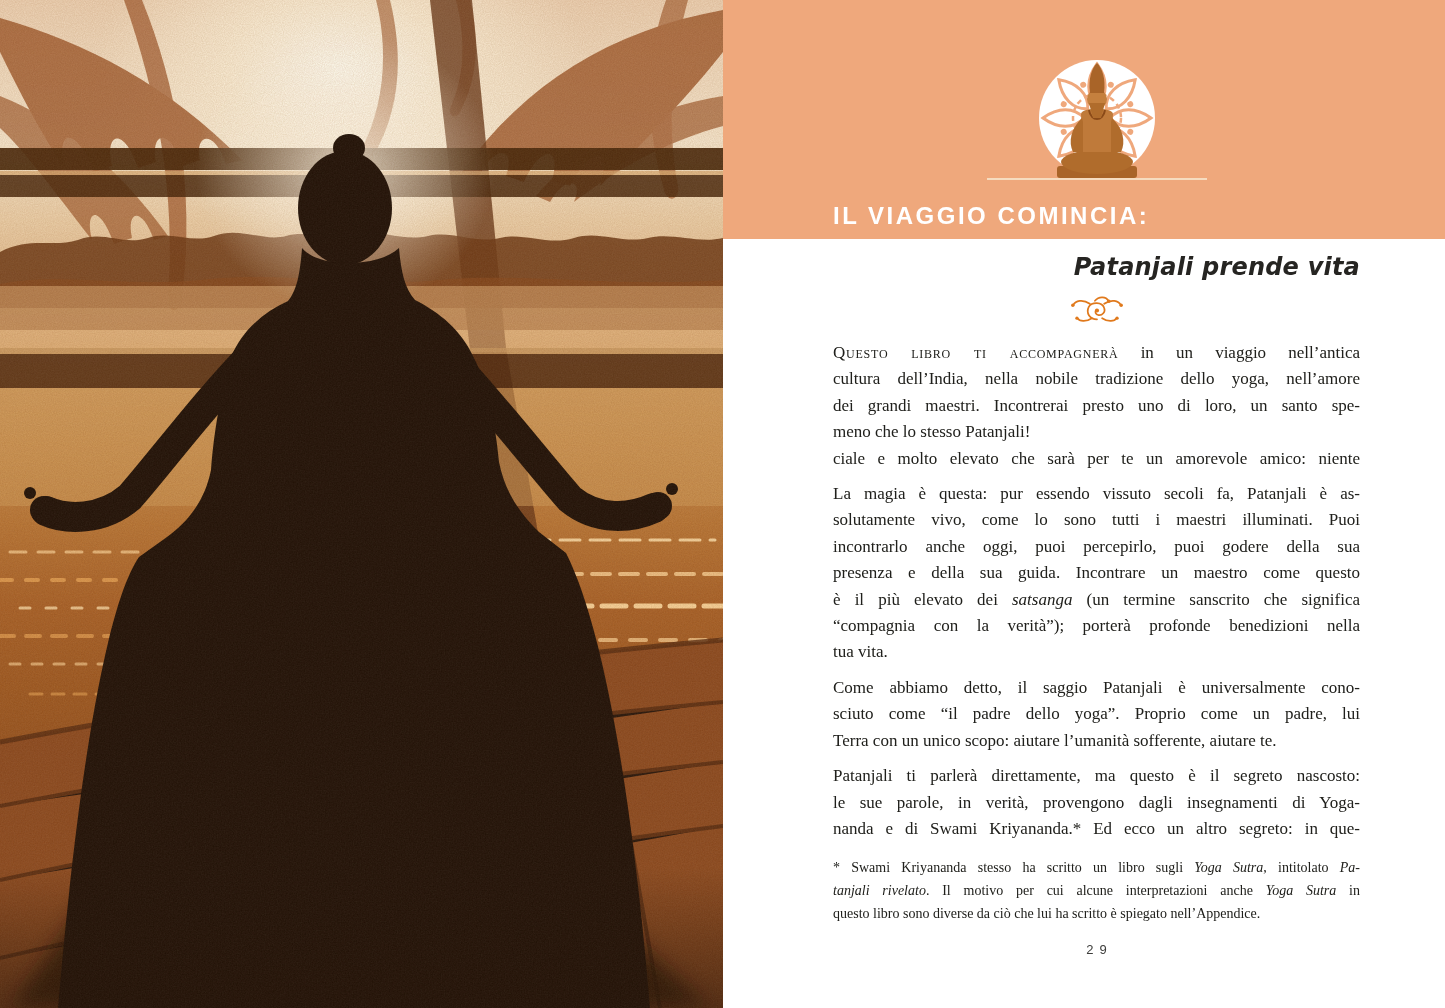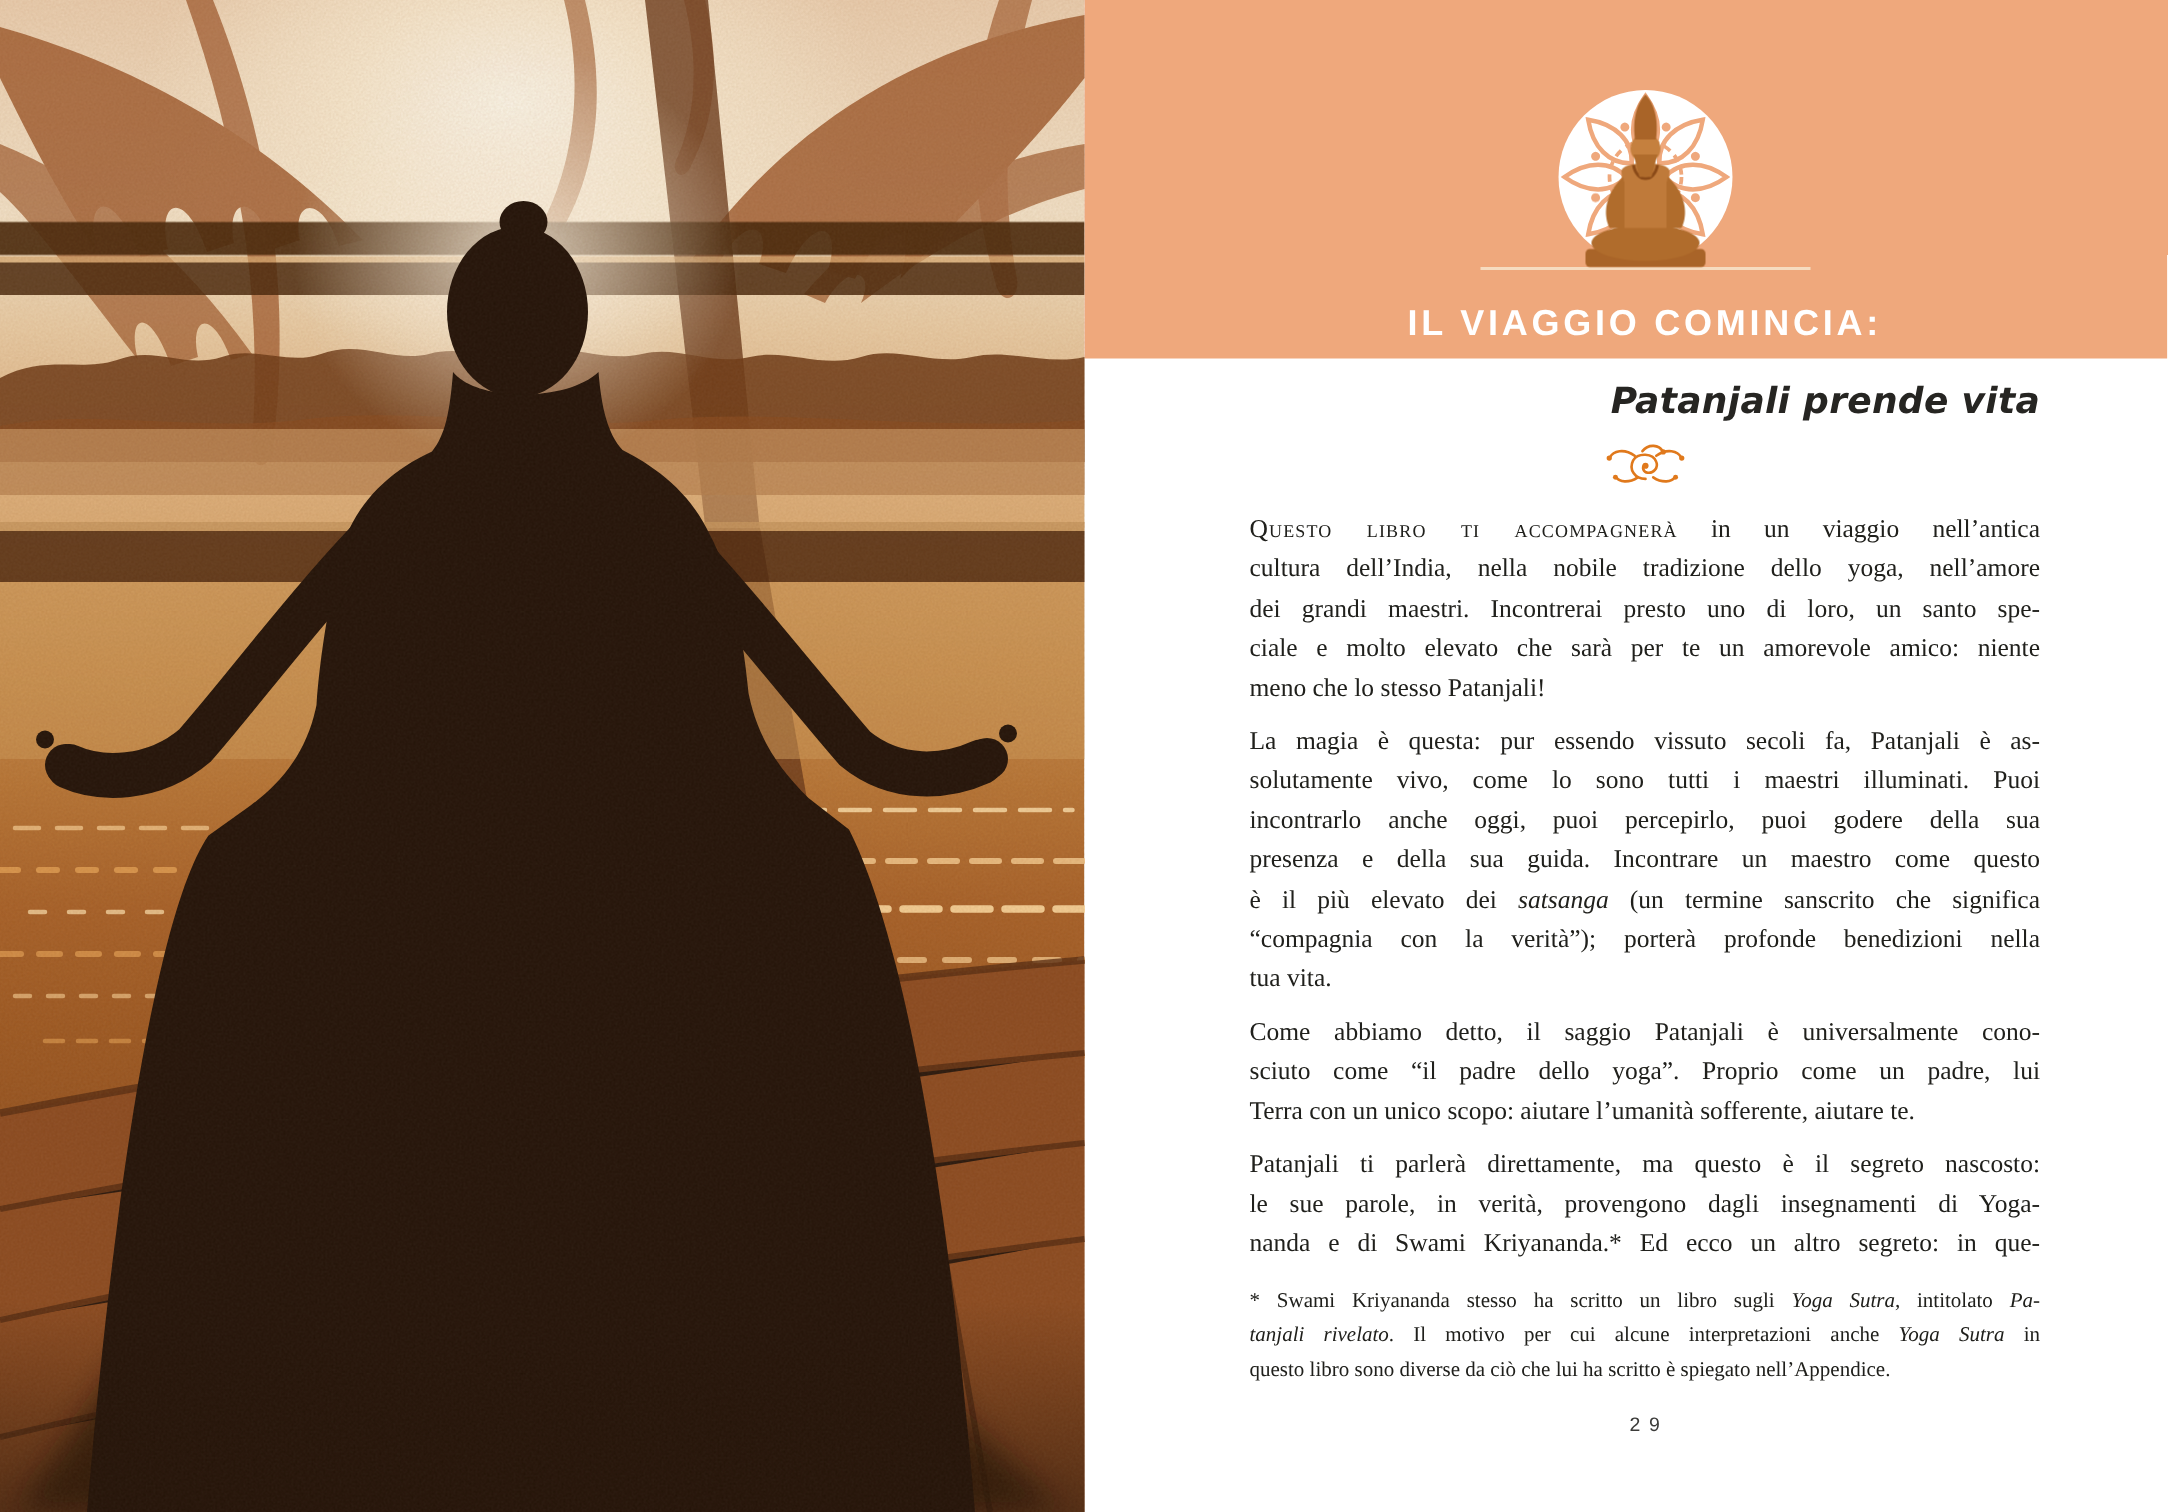--- a/index.html
+++ b/index.html
@@ -8,21 +8,21 @@
   
   .photo-page{width:723px;height:1008px;flex:0 0 723px;position:relative;overflow:hidden;}
   .photo-page svg{display:block;width:723px;height:1008px;}
 
   
   .text-page{width:722px;height:1008px;flex:0 0 722px;position:relative;background:#ffffff;
              font-family:"Liberation Serif",serif;color:#20201c;}
   .banner{position:relative;width:100%;height:239px;background:#efa87c;}
   .banner-inner{position:absolute;left:110px;width:527px;height:100%;}
   .medallion{position:absolute;left:50%;transform:translateX(-50%);bottom:51px;width:224px;height:136px;}
-  .chapter-title{position:absolute;left:0;right:0;bottom:9px;margin:0;text-align:center;
+  .chapter-title{position:absolute;left:0;right:0;bottom:9px;margin:0;text-align:left;
       font-family:"Liberation Sans",sans-serif;font-weight:700;font-size:24px;letter-spacing:2.5px;
       color:#ffffff;white-space:nowrap;}
   .content{margin-left:110px;width:527px;}
   .chapter-subtitle{margin:14px 0 0 0;text-align:right;font-family:"DejaVu Sans",sans-serif;
       font-style:italic;font-weight:700;font-size:24px;color:#262522;letter-spacing:0.2px;}
   .ornament{margin-top:10px;text-align:center;height:40px;}
   .bodytext{margin-top:9px;}
   .para{margin:0 0 9px 0;font-size:17px;line-height:26.4px;}
   .tline{text-align:justify;text-align-last:justify;-moz-text-align-last:justify;white-space:normal;}
   .tline.lastline{text-align-last:left;-moz-text-align-last:left;}
@@ -252,22 +252,22 @@
             <circle cx="54.5" cy="26" r="1.6"></circle>
           </g>
         </svg>
       </div>
 
       <main class="bodytext" id="paragraphs">
           <div class="para">
             <div class="tline"><span class="sc">Questo libro ti accompagnerà</span><span> in un viaggio nell’antica</span></div>
             <div class="tline"><span>cultura dell’India, nella nobile tradizione dello yoga, nell’amore</span></div>
             <div class="tline"><span>dei grandi maestri. Incontrerai presto uno di loro, un santo spe-</span></div>
+            <div class="tline lastline"><span>meno che lo stesso Patanjali!</span></div>
             <div class="tline"><span>ciale e molto elevato che sarà per te un amorevole amico: niente</span></div>
-            <div class="tline lastline"><span>meno che lo stesso Patanjali!</span></div>
           </div>
           <div class="para">
             <div class="tline"><span>La magia è questa: pur essendo vissuto secoli fa, Patanjali è as-</span></div>
             <div class="tline"><span>solutamente vivo, come lo sono tutti i maestri illuminati. Puoi</span></div>
             <div class="tline"><span>incontrarlo anche oggi, puoi percepirlo, puoi godere della sua</span></div>
             <div class="tline"><span>presenza e della sua guida. Incontrare un maestro come questo</span></div>
             <div class="tline"><span>è il più elevato dei </span><span class="it">satsanga</span><span> (un termine sanscrito che significa</span></div>
             <div class="tline"><span>“compagnia con la verità”); porterà profonde benedizioni nella</span></div>
             <div class="tline lastline"><span>tua vita.</span></div>
           </div>

